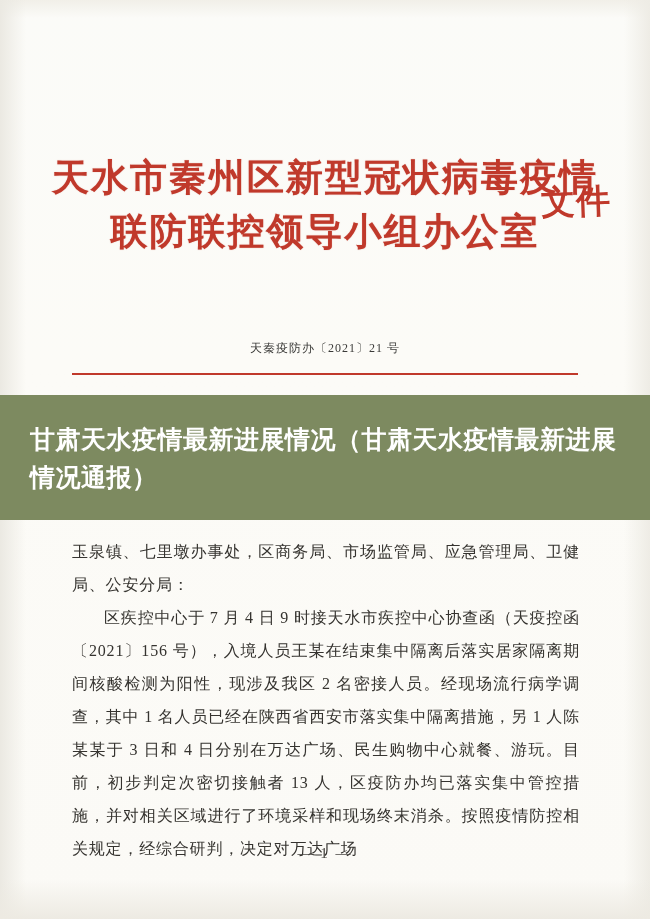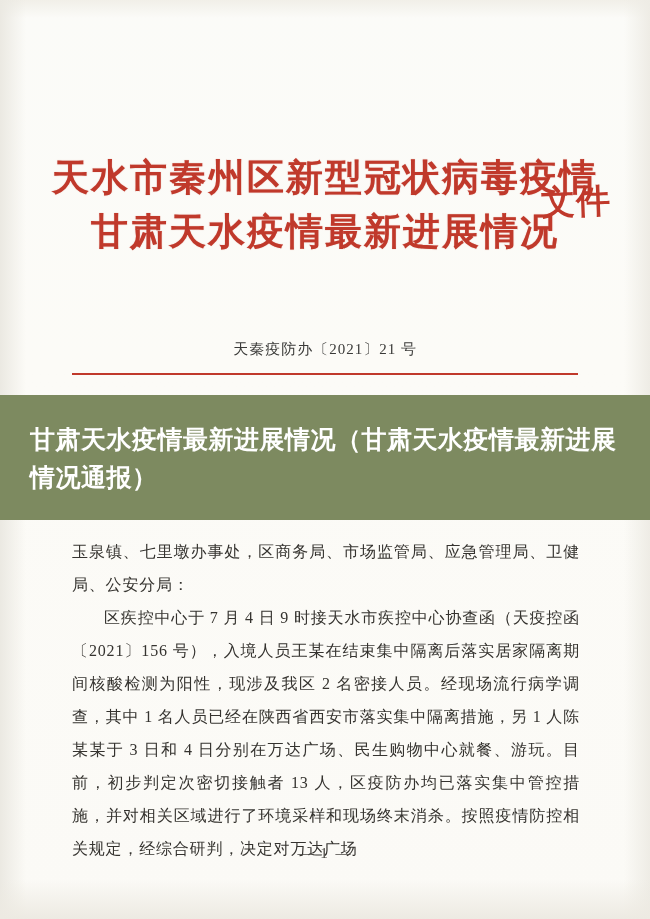--- a/index.html
+++ b/index.html
@@ -66,21 +66,21 @@
     font-weight: bold;
     letter-spacing: 1px;
     transform: rotate(-2deg);
   }
   .doc-number {
     position: absolute;
     left: 0;
     right: 0;
     top: 340px;
     text-align: center;
-    font-size: 15px;
+    font-size: 12px;
     color: #3a3a38;
     letter-spacing: 1px;
   }
   .red-rule {
     position: absolute;
     left: 72px;
     top: 373px;
     width: 506px;
     height: 2px;
     background: #c0392b;
@@ -180,21 +180,21 @@
 <div class="page">
   <div class="doc-scan">
 
     <div class="edge-top"></div>
     <div class="edge-left"></div>
     <div class="edge-right"></div>
     <div class="edge-bottom"></div>
 
     <div class="doc-header">
       <div class="line line1">天水市秦州区新型冠状病毒疫情</div>
-      <div class="line line2">甘肃天水疫情最新进展情况</div>
+      <div class="line line2">联防联控领导小组办公室</div>
       <div class="wenjian">文件</div>
     </div>
 
     <div class="doc-number">天秦疫防办〔2021〕21 号</div>
     <div class="red-rule"></div>
 
     <div class="ghost-text">天水市秦州区新型冠状病毒疫情联防联控领导小组办公室</div>
 
     <div class="doc-body">
       <p>玉泉镇、七里墩办事处，区商务局、市场监管局、应急管理局、卫健局、公安分局：</p>

